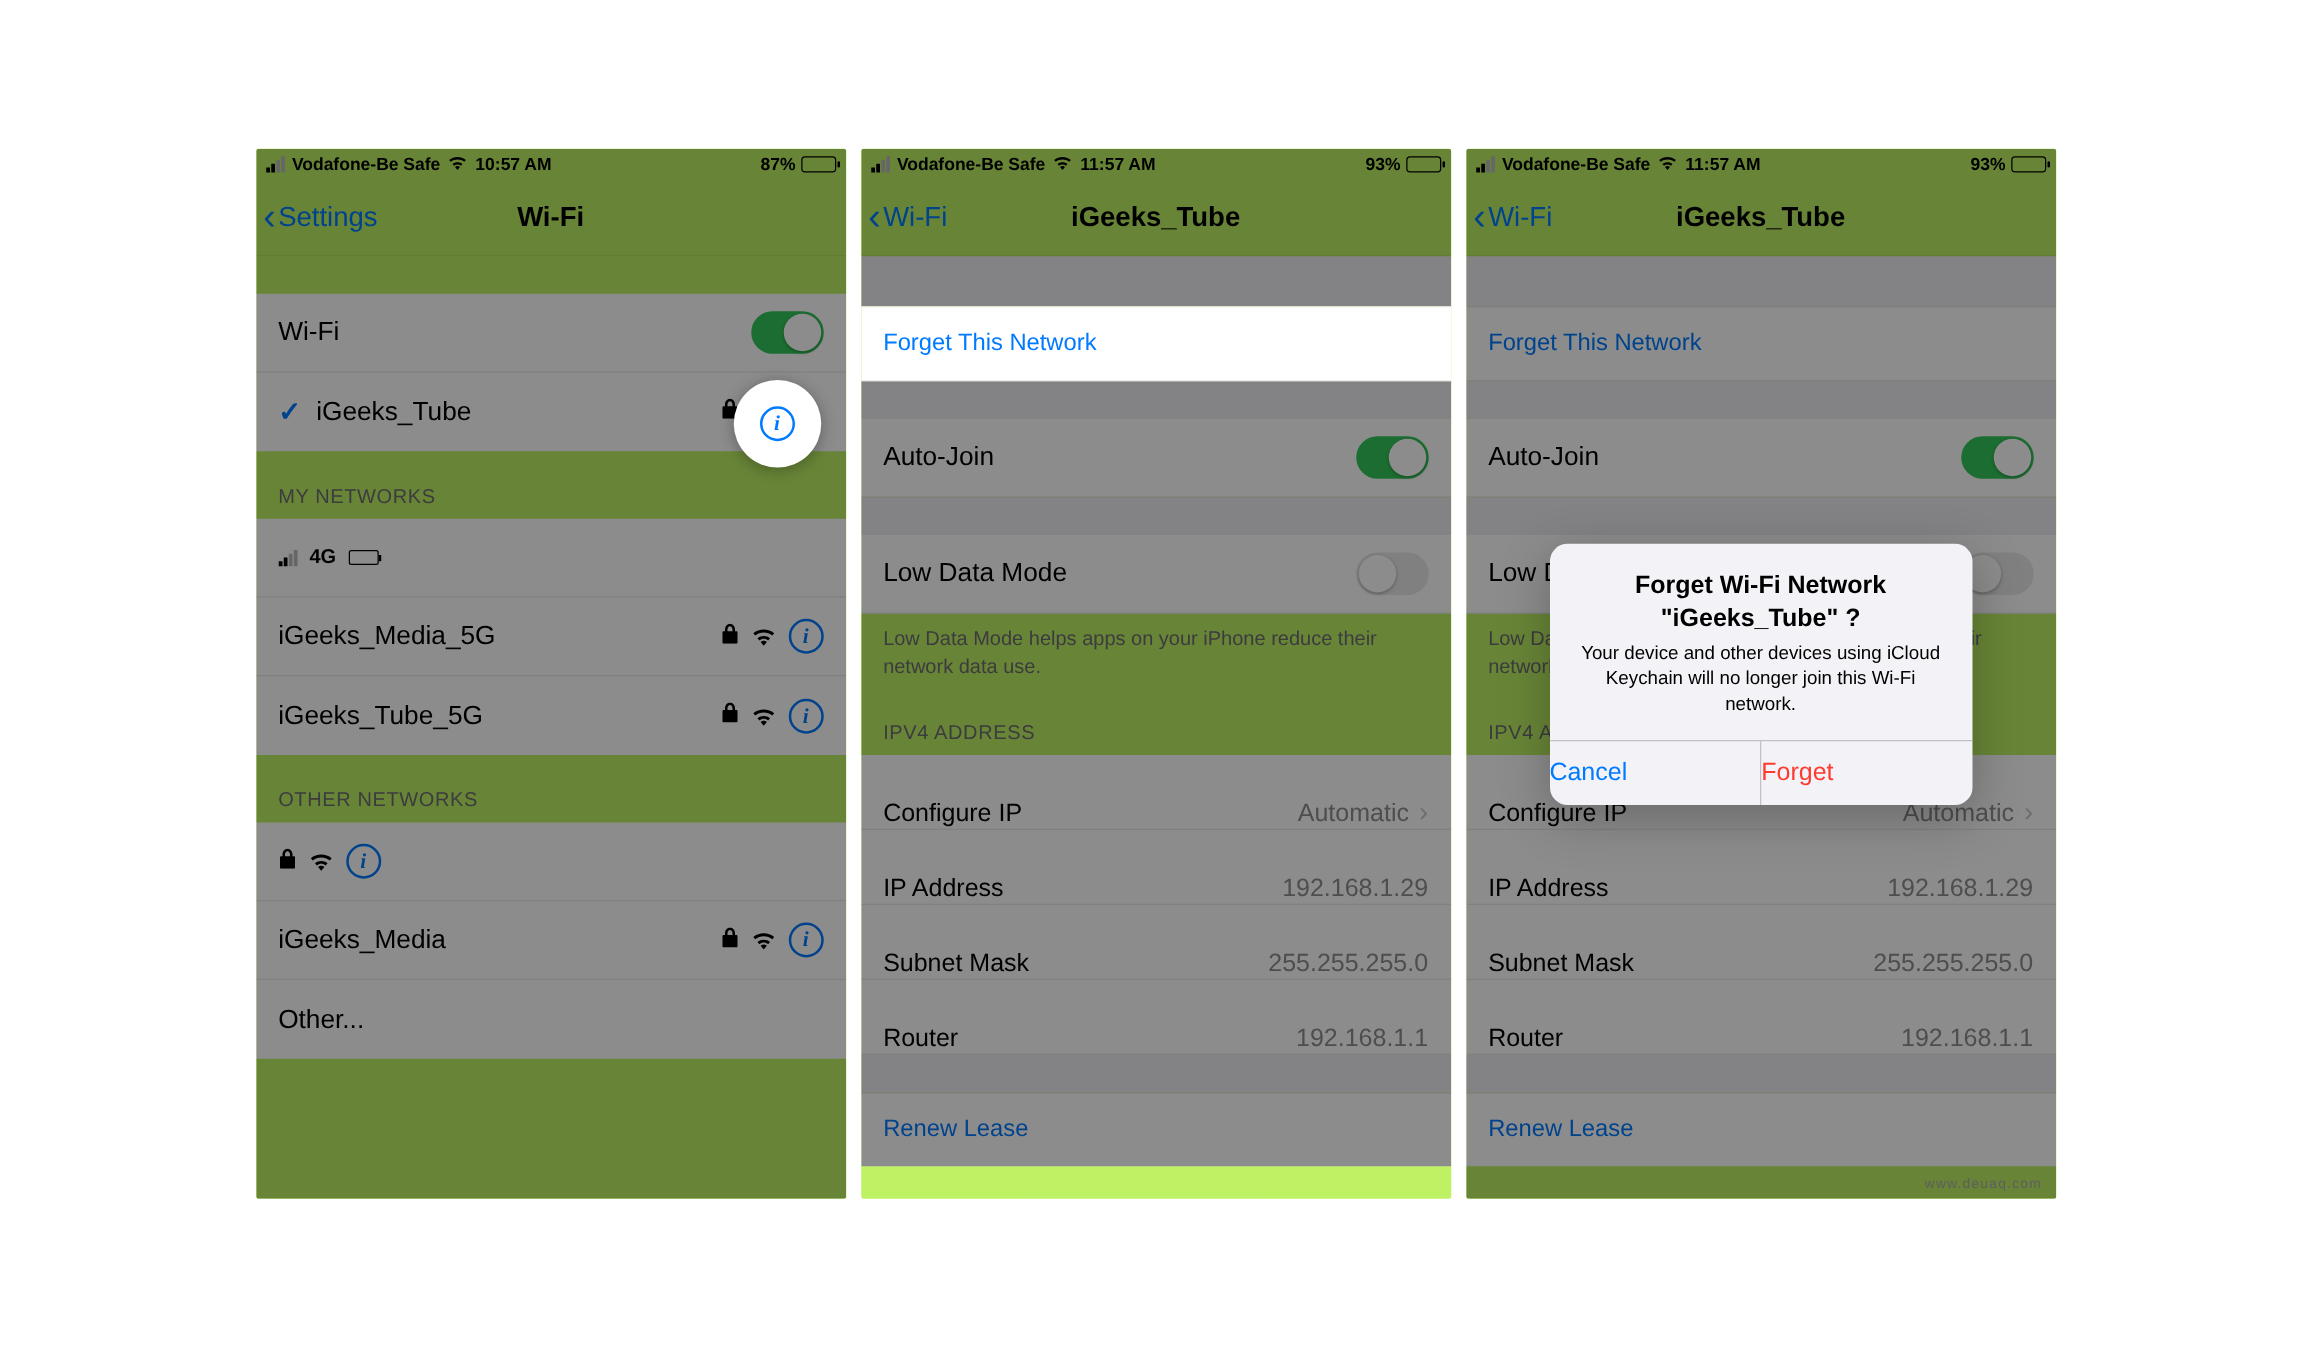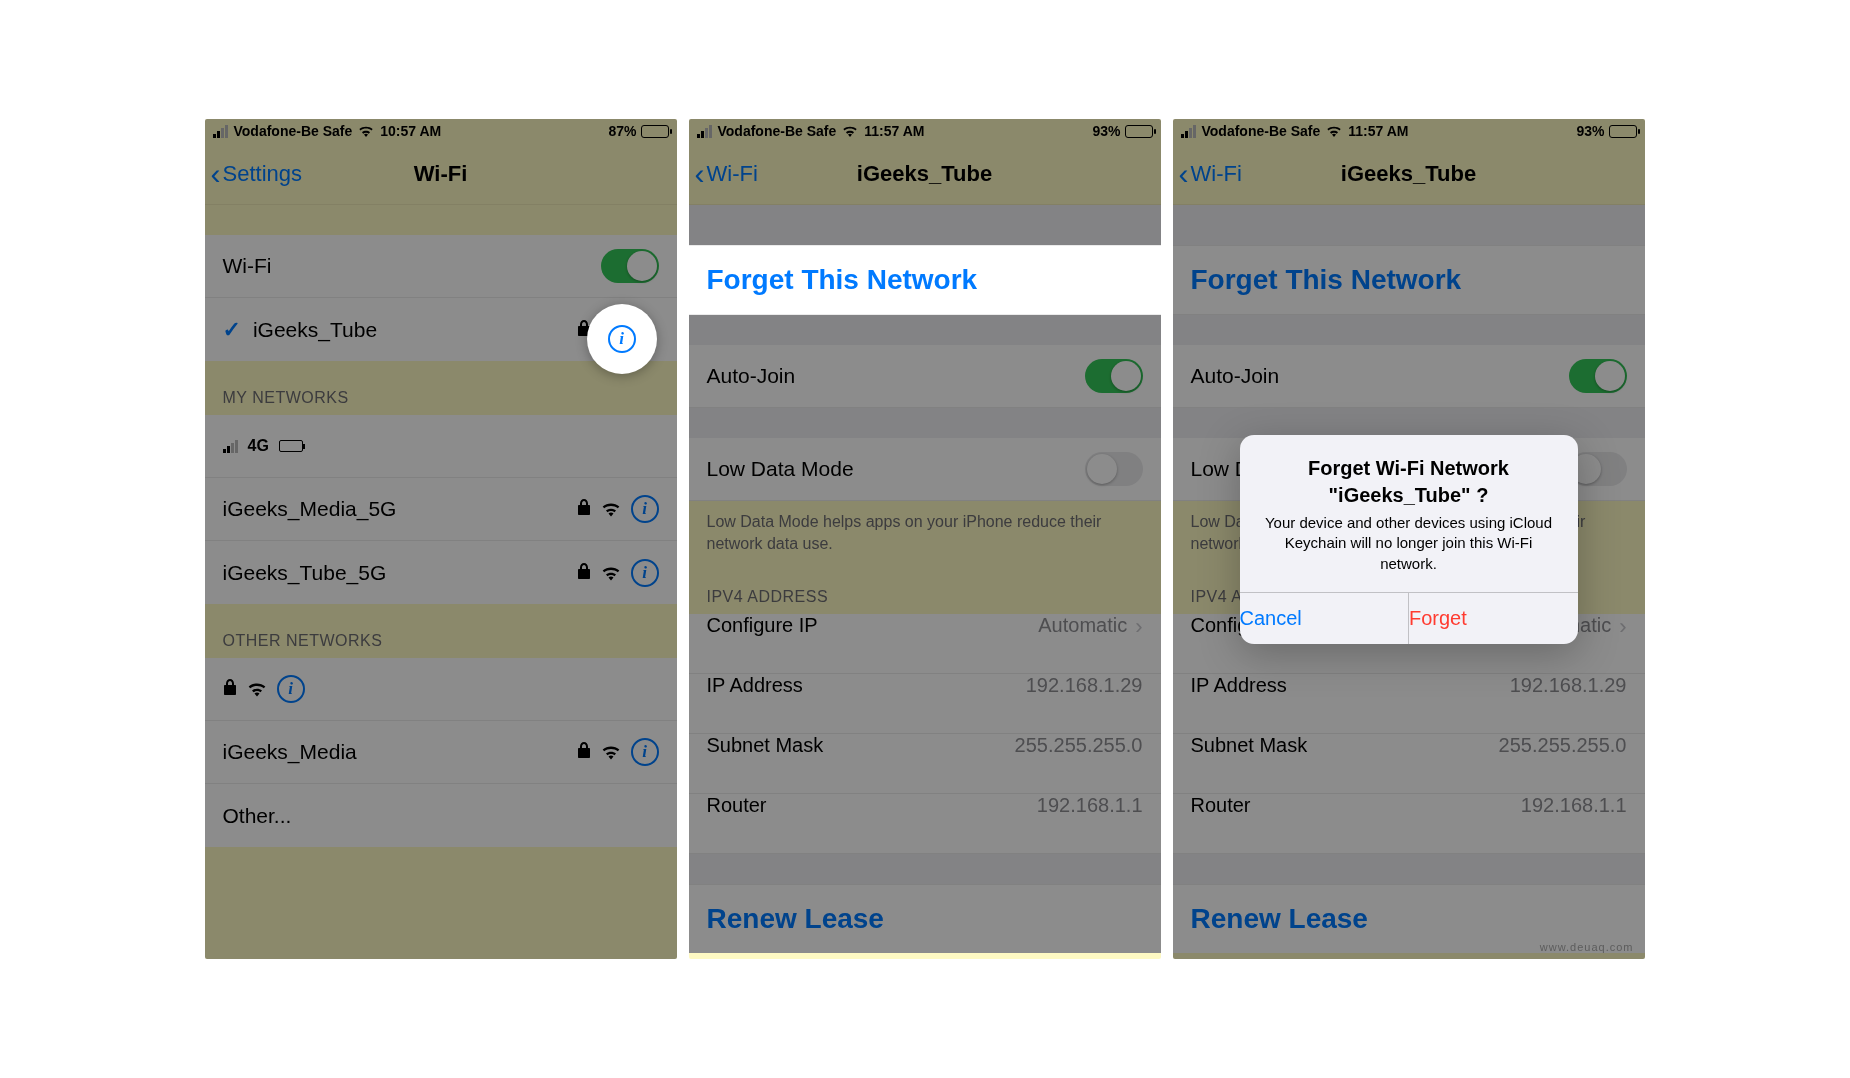--- a/index.html
+++ b/index.html
@@ -17,21 +17,21 @@
     position: relative;
     width: 1441px;
     height: 840px;
     display: flex;
     gap: 12px;
   }
   .phone {
     position: relative;
     width: 472px;
     height: 840px;
-    background: #fef9c3;
+    background: #bef264;
     overflow: hidden;
     border-radius: 2px;
   }
   .dim-overlay {
     position: absolute;
     inset: 0;
     background: rgba(0,0,0,0.45);
     pointer-events: none;
     z-index: 5;
   }
@@ -133,31 +133,31 @@
   .highlight-circle {
     position: absolute;
     width: 70px; height: 70px; background: #fff; border-radius: 50%;
     z-index: 10; display: flex; align-items: center; justify-content: center;
     box-shadow: 0 2px 12px rgba(0,0,0,0.3);
   }
 
   
   .spacer { height: 40px; background: #efeef3; }
   .link-cell {
-    background: #fff; padding: 18px; font-size: 28px; color: #007aff;
-    border-top: 1px solid rgba(0,0,0,0.08); border-bottom: 1px solid rgba(0,0,0,0.08); font-weight: bold;
+    background: #fff; padding: 18px; font-size: 19px; color: #007aff;
+    border-top: 1px solid rgba(0,0,0,0.08); border-bottom: 1px solid rgba(0,0,0,0.08);
   }
   .desc-text {
     font-size: 16px; color: #6d6d72; padding: 10px 18px 18px; line-height: 1.4;
   }
   .sect-h2 {
     font-size: 16px; color: #6d6d72; padding: 14px 18px 8px; text-transform: uppercase; letter-spacing: 0.5px;
   }
   .kv-cell {
-    background: #fff; display: flex; align-items: flex-start; padding: 0 18px; min-height: 60px;
+    background: #fff; display: flex; align-items: flex-end; padding: 0 18px; min-height: 60px;
     font-size: 20px; border-bottom: 1px solid rgba(0,0,0,0.08);
   }
   .kv-cell .k { flex: 1; color: #000; }
   .kv-cell .v { color: #8e8e93; }
   .kv-cell .chevron { color: #c7c7cc; font-size: 22px; margin-left: 8px; }
 
   
   .no-dim {
     position: relative; z-index: 10; background: #fff;
   }

